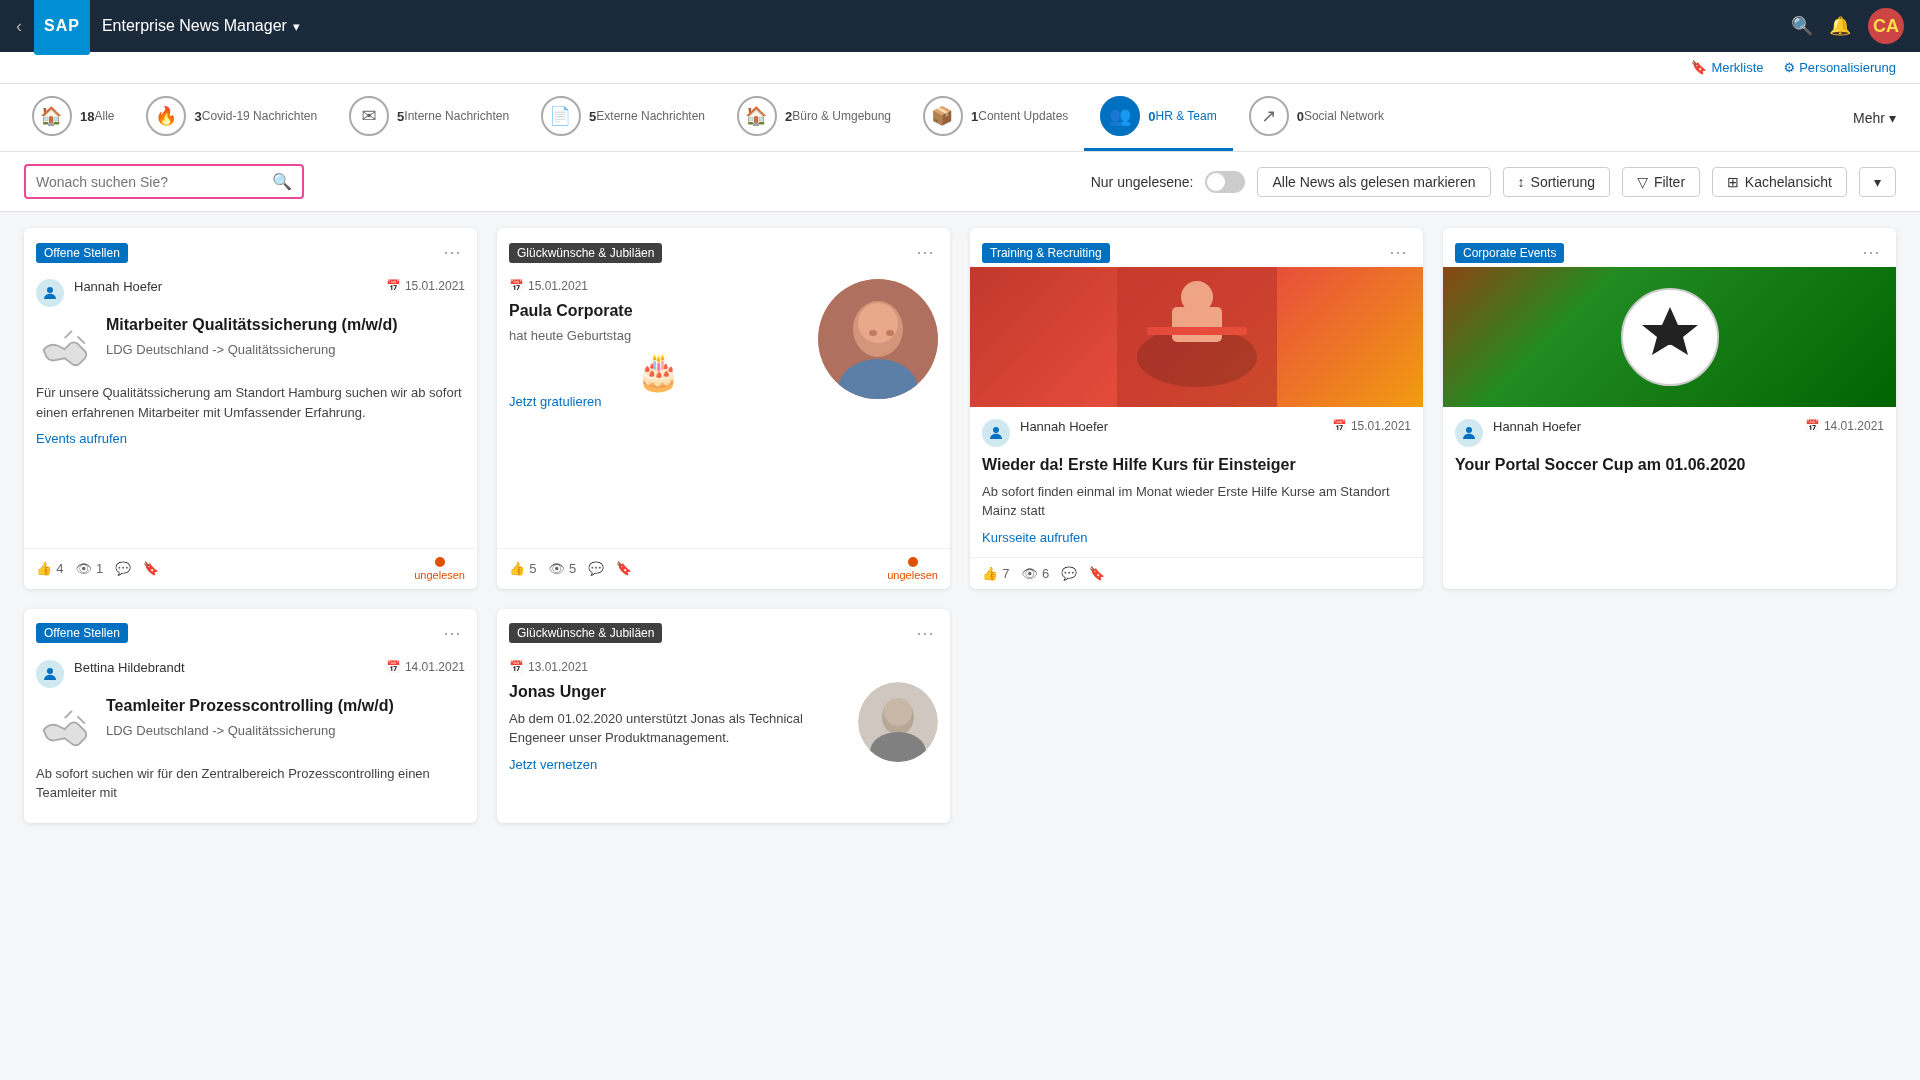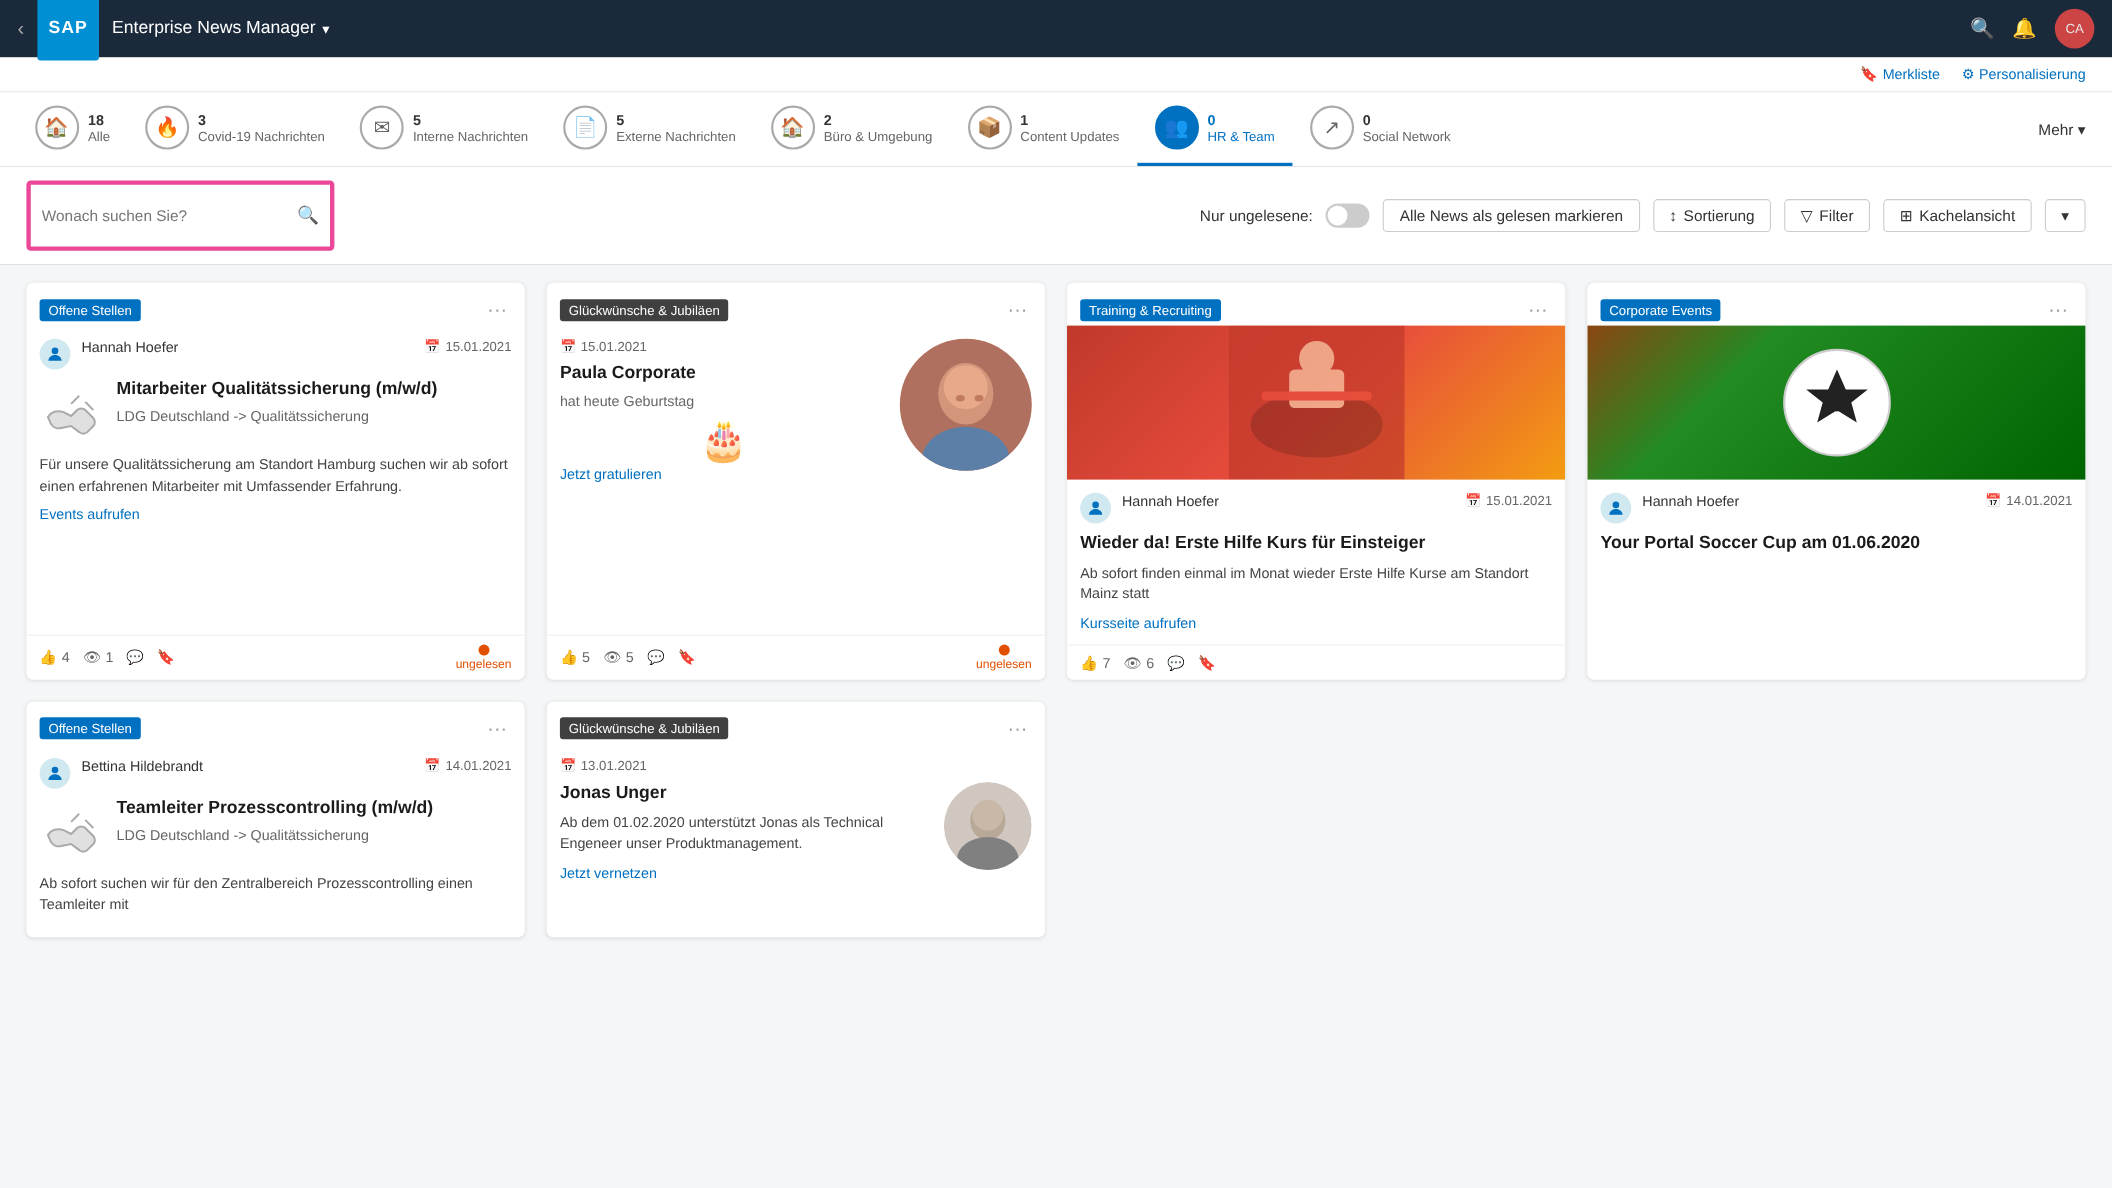--- a/index.html
+++ b/index.html
@@ -23,27 +23,27 @@
       font-size: 16px;
       padding: 20px 10px;
       border-radius: 3px;
       letter-spacing: 1px;
     }
     .app-title { color: white; font-size: 16px; font-weight: 500; display: flex; align-items: center; gap: 6px; }
     .header-icons { margin-left: auto; display: flex; align-items: center; gap: 16px; }
     .header-icon-btn { background: none; border: none; color: #ccc; font-size: 18px; cursor: pointer; }
     .avatar-btn {
       background: #c44;
-      color: #e5e5e5;
+      color: #fde047;
       border: none;
       border-radius: 50%;
       width: 36px;
       height: 36px;
-      font-weight: normal;
-      font-size: 12px;
+      font-weight: bold;
+      font-size: 18px;
       cursor: pointer;
     }
 
     
     .toolbar {
       background: white;
       border-bottom: 1px solid #e0e0e0;
       display: flex;
       justify-content: flex-end;
       align-items: center;
@@ -81,21 +81,21 @@
       align-items: center;
       justify-content: center;
       font-size: 18px;
       color: #666;
     }
     .cat-item.active .cat-icon-circle {
       border-color: #0070c0;
       background: #0070c0;
       color: white;
     }
-    .cat-info { display: flex; flex-direction: column; }
+    .cat-info { display: flex; }
     .cat-count { font-size: 13px; color: #333; font-weight: 600; }
     .cat-label { font-size: 12px; color: #666; }
     .cat-item.active .cat-count, .cat-item.active .cat-label { color: #0070c0; }
     .mehr-btn {
       margin-left: auto;
       background: none;
       border: none;
       color: #333;
       font-size: 14px;
       cursor: pointer;
@@ -110,23 +110,23 @@
       background: white;
       padding: 12px 24px;
       display: flex;
       align-items: center;
       gap: 16px;
       border-bottom: 1px solid #e0e0e0;
     }
     .search-box {
       display: flex;
       align-items: center;
-      border: 4px solid #ec4899;
+      border: 2px solid #ec4899;
       border-radius: 4px;
-      padding: 18px 10px;
+      padding: 6px 10px;
       gap: 8px;
       width: 280px;
     }
     .search-box input {
       border: none;
       outline: none;
       font-size: 14px;
       flex: 1;
       color: #999;
     }

